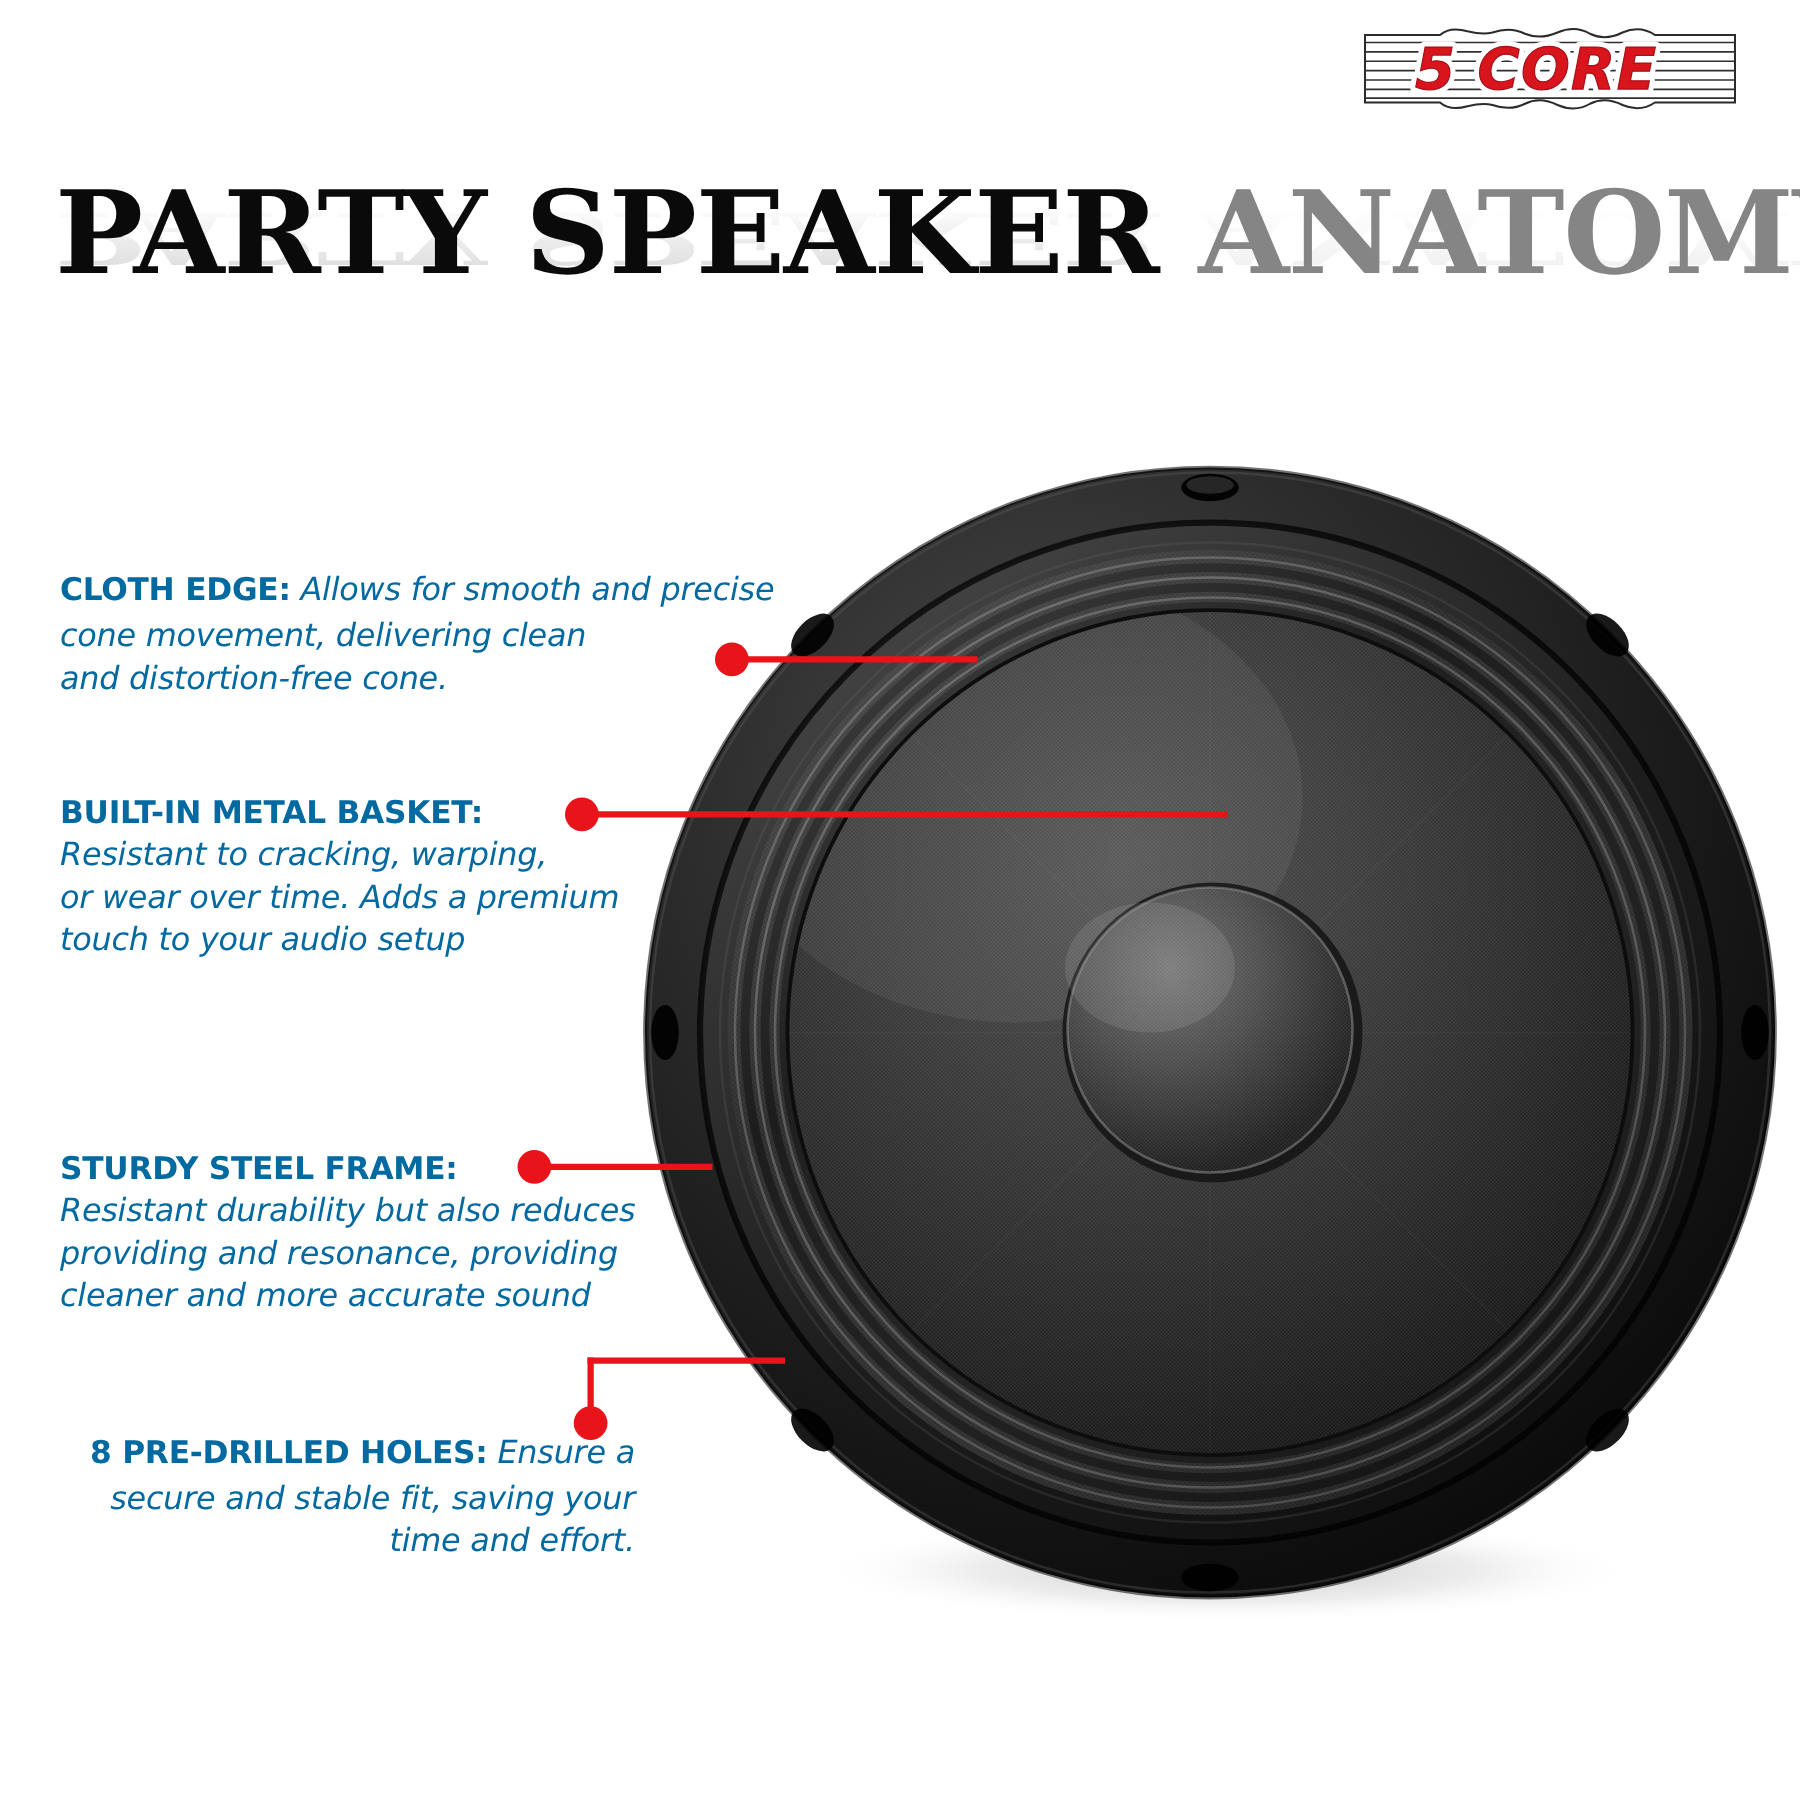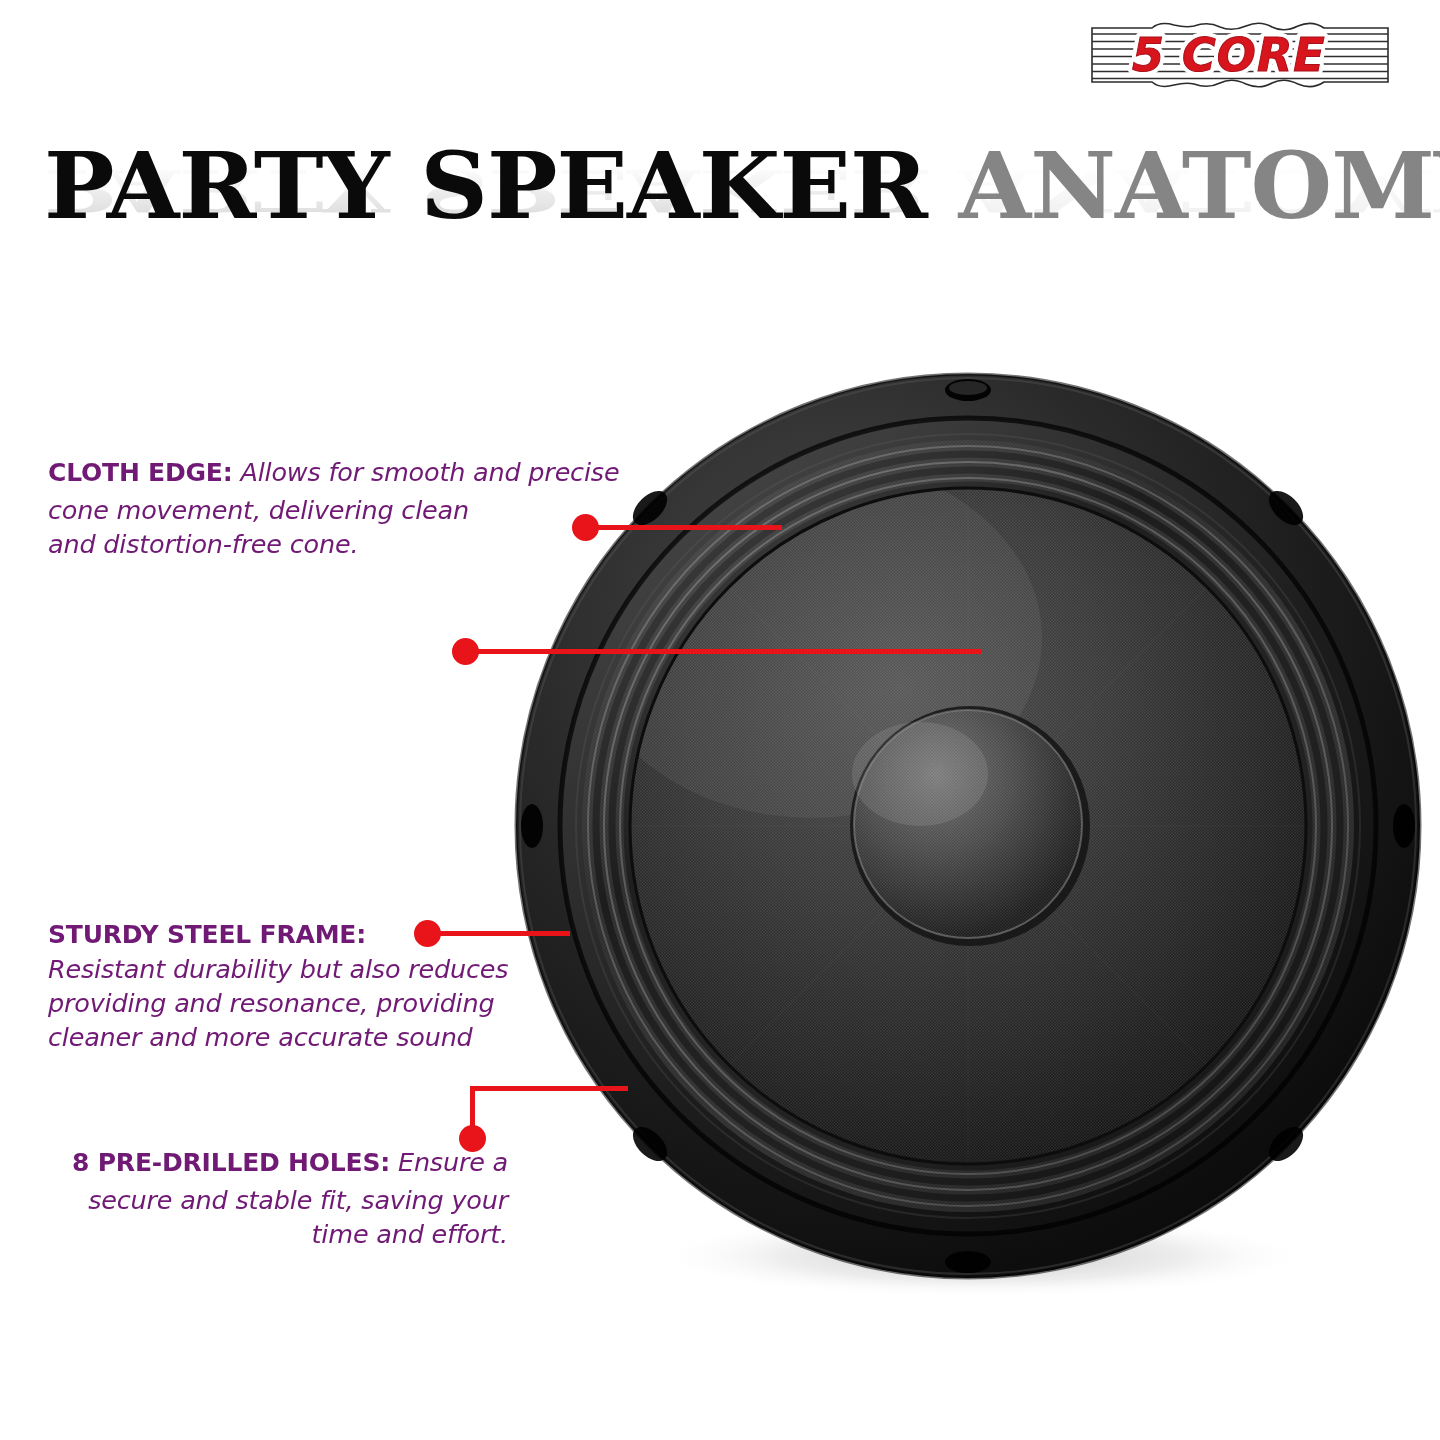--- a/index.html
+++ b/index.html
@@ -77,21 +77,21 @@
     left: 512px;
     top: 368px;
     width: 916px;
     height: 928px;
   }
   #speaker-wrap svg { display: block; }
 
   
   .callout {
     position: absolute;
-    color: #701a75;
+    color: #0369a1;
     font-family: "DejaVu Sans", "Liberation Sans", sans-serif;
   }
   .callout .c-title {
     font-weight: 700;
     font-style: normal;
     font-size: 25px;
     letter-spacing: -0.2px;
   }
   .callout .c-body {
     font-style: italic;
@@ -331,20 +331,26 @@
   </div>
 
   <div class="callout" id="callout-cloth-edge">
     <p>
       <span class="c-title">CLOTH EDGE:</span><span class="c-body">&nbsp;</span><span class="c-body">Allows for smooth and precise</span>
     </p>
     <p class="c-body">cone movement, delivering clean</p>
     <p class="c-body">and distortion-free cone.</p>
   </div>
 
+  <div class="callout" id="callout-metal-basket">
+    <p class="c-title">BUILT-IN METAL BASKET:</p>
+    <p class="c-body">Resistant to cracking, warping,</p>
+    <p class="c-body">or wear over time. Adds a premium</p>
+    <p class="c-body">touch to your audio setup</p>
+  </div>
 
   <div class="callout" id="callout-steel-frame">
     <p class="c-title">STURDY STEEL FRAME:</p>
     <p class="c-body">Resistant durability but also reduces</p>
     <p class="c-body">providing and resonance, providing</p>
     <p class="c-body">cleaner and more accurate sound</p>
   </div>
 
   <div class="callout" id="callout-holes">
     <p>

